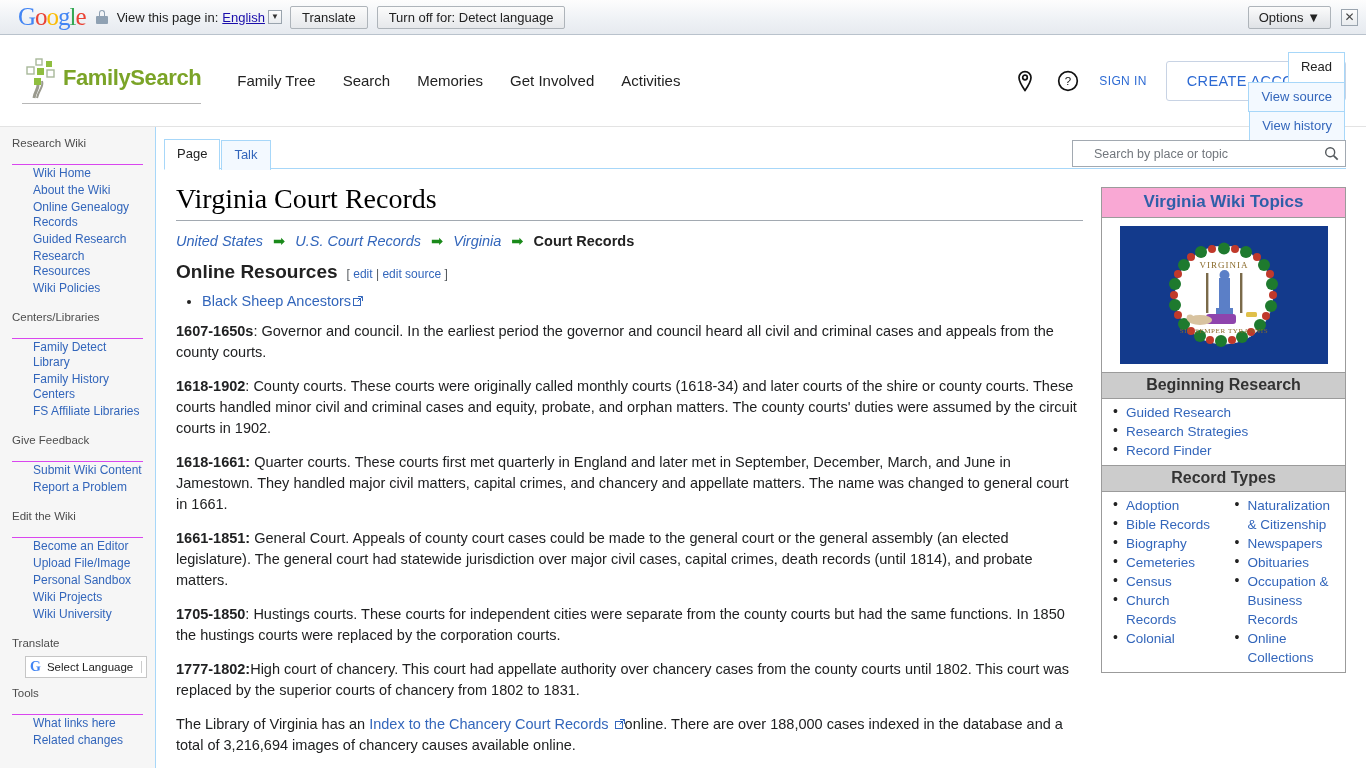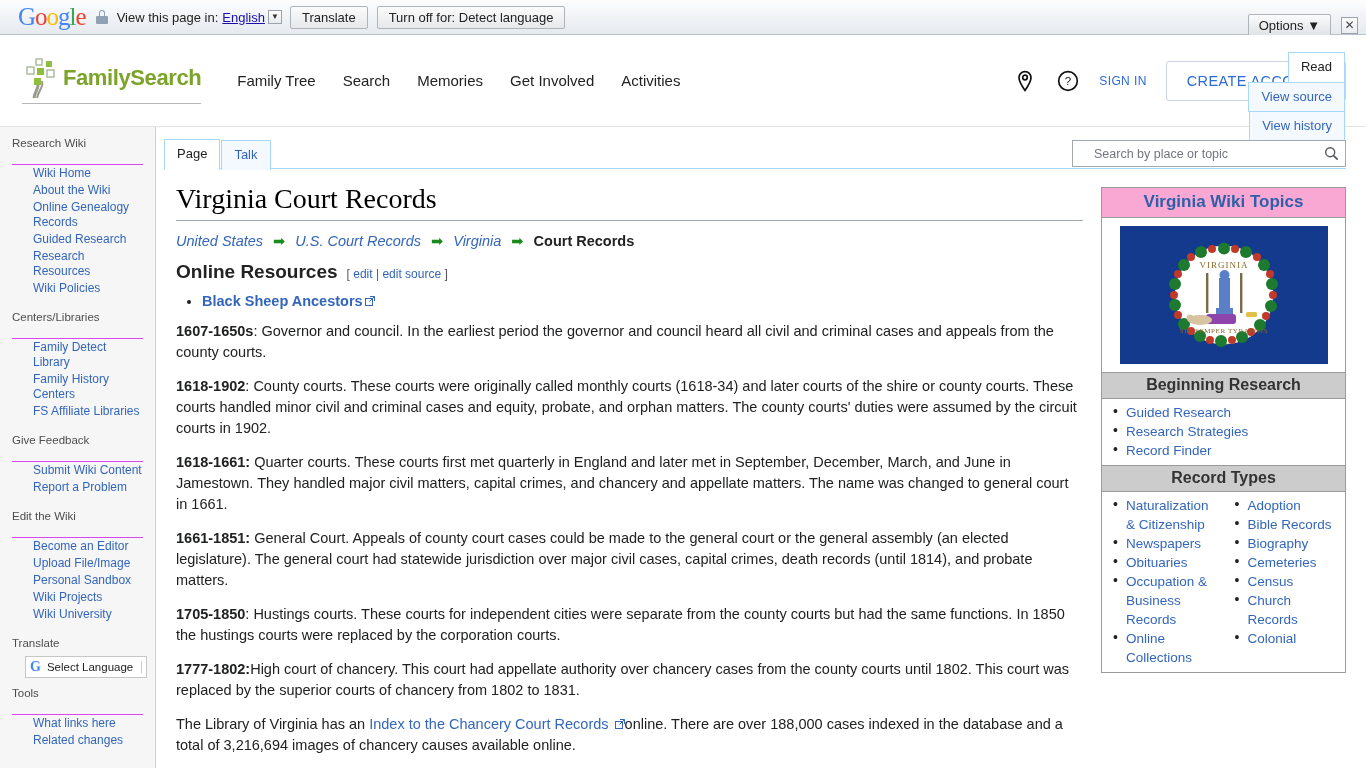--- a/index.html
+++ b/index.html
@@ -38,21 +38,21 @@
     display: inline-block; margin-left: 3px; width: 14px; height: 14px;
     border: 1px solid #9aa4ae; background: linear-gradient(#fefefe,#e9ecef);
     line-height: 12px; text-align: center; font-size: 8px; color: #333;
   }
   .gt-btn {
     font-size: 13px; padding: 3px 11px; margin-right: 9px;
     border: 1px solid #aeb4ba; border-radius: 2px;
     background: linear-gradient(#fbfbfb, #e6e8eb);
     color: #222; cursor: pointer; font-family: "Liberation Sans", sans-serif;
   }
-  #gt-right { position: absolute; right: 8px; top: 12px; height: 26px; display: flex; align-items: center; border-radius: 15px; }
+  #gt-right { position: absolute; right: 8px; top: 4px; height: 26px; display: flex; align-items: center; border-radius: 15px; }
   #gt-options {
     font-size: 13px; padding: 3px 10px; margin-right: 10px;
     border: 1px solid #aeb4ba; border-radius: 2px;
     background: linear-gradient(#fbfbfb, #dfe2e6); cursor: pointer;
   }
   #gt-close {
     width: 17px; height: 17px; border: 1px solid #9aa4ae;
     background: linear-gradient(#fdfdfd,#e9ecef);
     display: flex; align-items: center; justify-content: center;
     font-size: 12px; color: #444; cursor: pointer; line-height: 1;
@@ -147,21 +147,21 @@
   #breadcrumb { margin: 12px 0 10px; font-size: 14.5px; font-style: italic; }
   #breadcrumb a { color: #3366bb; text-decoration: none; cursor: pointer; }
   #breadcrumb .arrow { color: #1a8a1a; font-style: normal; margin: 0 6px; }
   #breadcrumb .cur { color: #222; font-style: normal; font-weight: bold; }
   h2.sec {
     font-family: "Liberation Sans", sans-serif; font-weight: bold;
     font-size: 19px; margin: 12px 0 8px; display: flex; align-items: baseline; gap: 9px;
   }
   h2.sec .editlinks { font-size: 12px; font-weight: normal; color: #54595d; }
   h2.sec .editlinks a { color: #3366bb; text-decoration: none; cursor: pointer; }
-  ul.res { margin: 6px 0 10px 0; padding-left: 26px; font-weight: bold; }
+  ul.res { margin: 6px 0 10px 0; padding-left: 26px; }
   ul.res li { font-size: 14.5px; line-height: 20px; }
   ul.res a { color: #3366bb; text-decoration: none; cursor: pointer; }
   p.para { font-size: 14.5px; line-height: 21px; margin: 0 0 13px 0; color: #202122; }
   p.para b { font-weight: bold; }
   p.para a { color: #3366bb; text-decoration: none; cursor: pointer; }
   .ext { display: inline-block; width: 10px; height: 10px; margin-left: 2px;
          position: relative; vertical-align: baseline; }
   .ext svg { position: absolute; top: 0; left: 0; }
 
   
@@ -445,36 +445,36 @@
         <ul class="ib-list">
           <li><a>Guided Research</a></li>
           <li><a>Research Strategies</a></li>
           <li><a>Record Finder</a></li>
         </ul>
 
         <div class="ib-sub">Record Types</div>
         <div class="ib-cols">
           <div>
             <ul class="ib-list">
-              <li><a>Naturalization &amp; Citizenship</a></li>
-              <li><a>Newspapers</a></li>
-              <li><a>Obituaries</a></li>
-              <li><a>Occupation &amp; Business Records</a></li>
-              <li><a>Online Collections</a></li>
-            </ul>
-          </div>
-          <div>
-            <ul class="ib-list">
               <li><a>Adoption</a></li>
               <li><a>Bible Records</a></li>
               <li><a>Biography</a></li>
               <li><a>Cemeteries</a></li>
               <li><a>Census</a></li>
               <li><a>Church Records</a></li>
               <li><a>Colonial</a></li>
             </ul>
           </div>
+          <div>
+            <ul class="ib-list">
+              <li><a>Naturalization &amp; Citizenship</a></li>
+              <li><a>Newspapers</a></li>
+              <li><a>Obituaries</a></li>
+              <li><a>Occupation &amp; Business Records</a></li>
+              <li><a>Online Collections</a></li>
+            </ul>
+          </div>
         </div>
       </aside>
 
     </div>
   </div>
 </div>
 
 </body></html>

